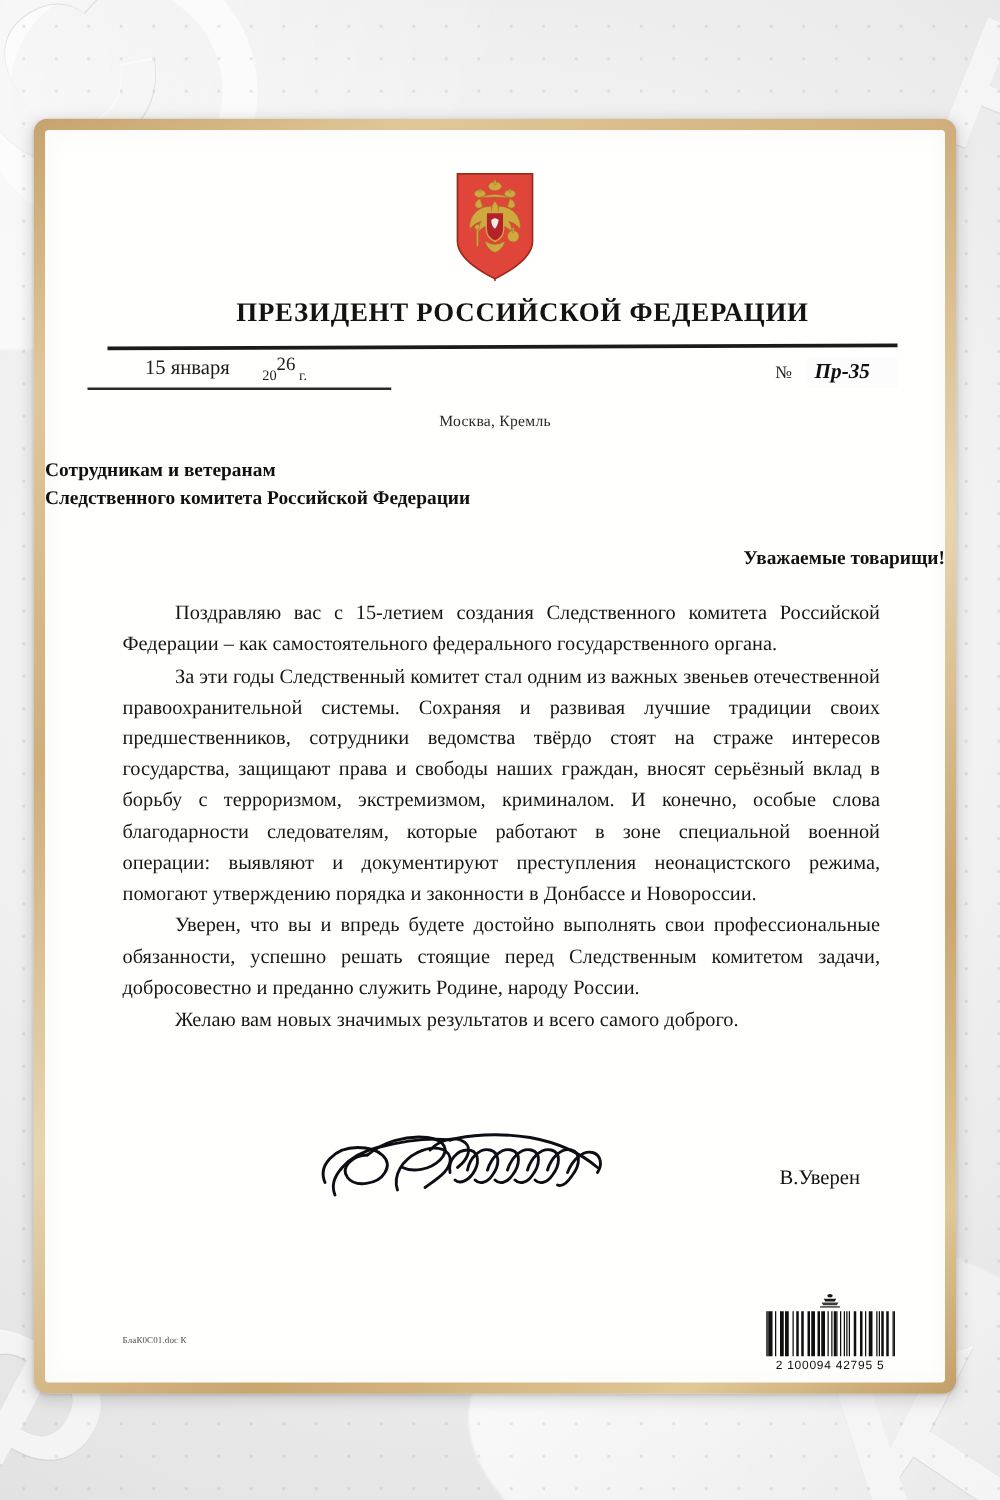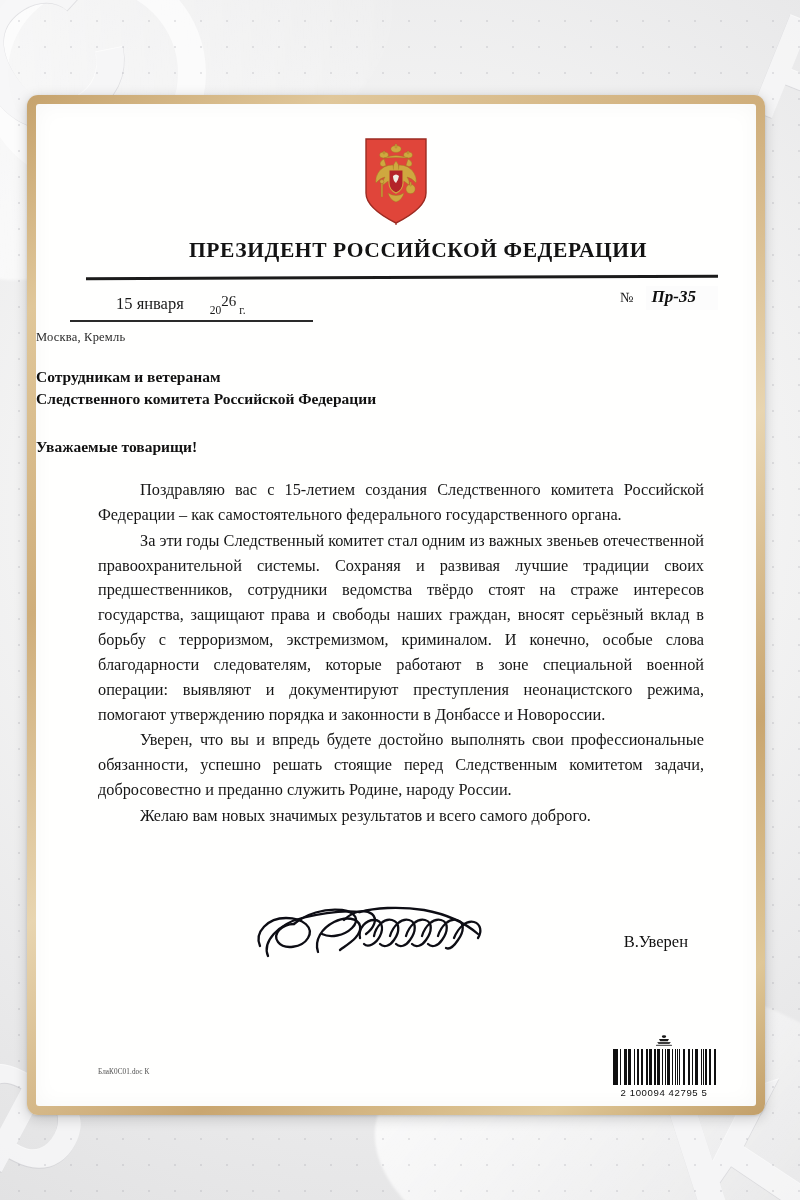--- a/index.html
+++ b/index.html
@@ -111,21 +111,20 @@
   
   #meta-row {
     position: absolute;
     left: 50px; right: 38px; top: 180px;
     height: 40px;
   }
   #date-block {
     position: absolute; left: 30px; top: 0;
     font-size: 16px; color: #1b1b1b;
     white-space: nowrap;
-    margin-top: 10px;
   }
   #date-block .d-day { font-size: 16.5px; }
   #date-block .d-yr-pre { font-size: 11.5px; position: relative; top: 5px; margin-left: 26px; }
   #date-block .d-yr-val { font-size: 15px; position: relative; top: -3px; }
   #date-block .d-g { font-size: 11.5px; position: relative; top: 5px; margin-left: 3px; }
   #date-underline {
     position: absolute; left: -46px; top: 26px; width: 243px; height: 1.6px;
     background: #2a2a2a;
   }
   #num-block {
@@ -137,35 +136,35 @@
   #num-value {
     font-size: 17px; font-weight: 700; color: #101010;
     background: #fcfcfc;
     padding: 1px 22px 3px 6px;
     font-style: italic;
   }
 
   
   #place-line {
     position: absolute; left: 0; right: 0; top: 226px;
-    text-align: left;
+    text-align: center;
     font-size: 12.5px; color: #2b2b2b;
     letter-spacing: .2px;
   }
 
   
   #addressee {
     position: absolute; left: 0; right: 0; top: 262px;
     text-align: left;
     font-weight: 700; font-size: 15.5px; color: #111;
     line-height: 1.42;
   }
   #salutation {
     position: absolute; left: 0; right: 0; top: 334px;
-    text-align: left;
+    text-align: right;
     font-weight: 700; font-size: 15.5px; color: #111;
   }
 
   
   #body-text {
     position: absolute;
     left: 62px; right: 52px; top: 374px;
     text-align: justify;
     font-size: 16.3px;
     line-height: 1.525;

